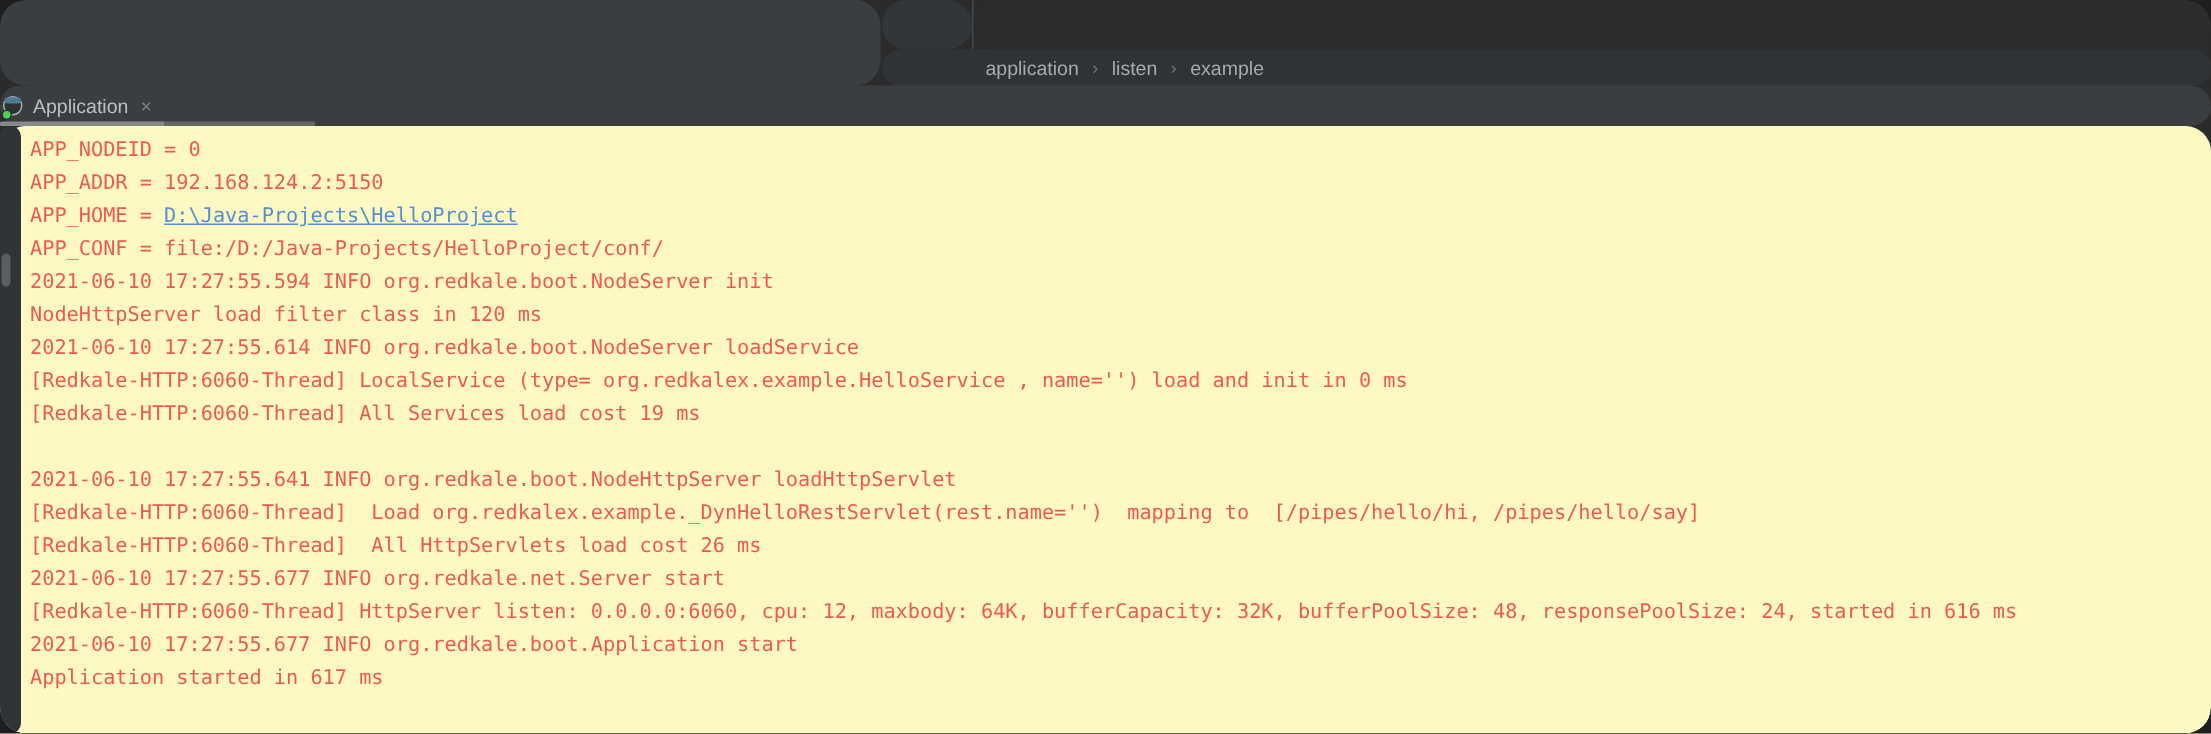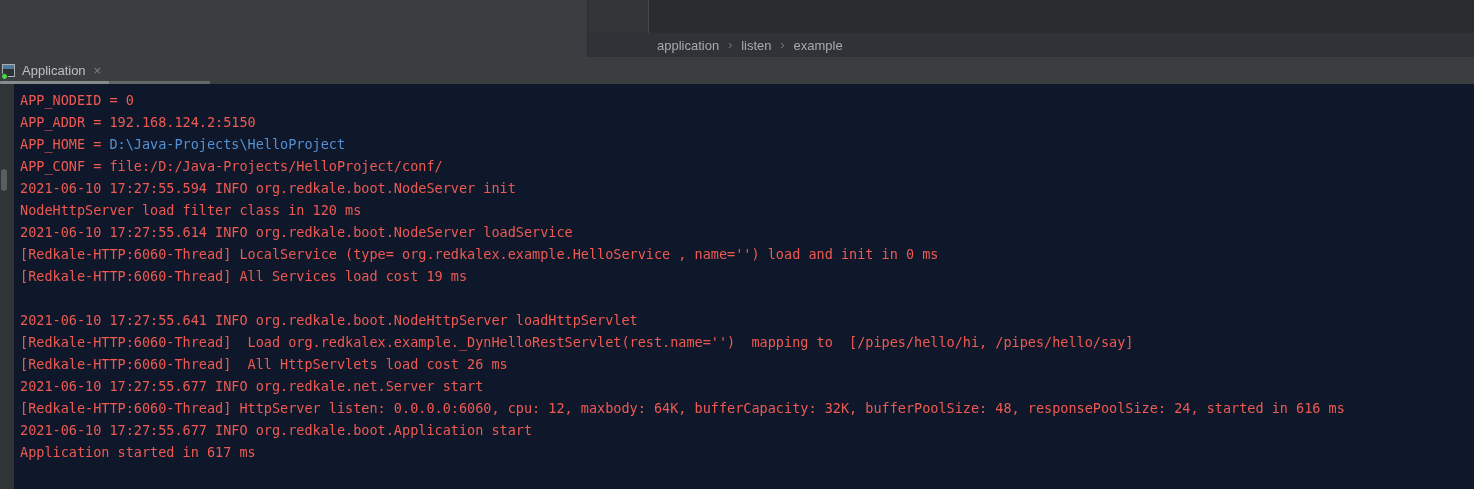--- a/index.html
+++ b/index.html
@@ -1,15 +1,15 @@
 <!DOCTYPE html>
 <html><head>
 <meta charset="utf-8">
 <style>
-  * { margin:0; padding:0; box-sizing:border-box; }
+  * { margin:0; padding:0; box-sizing:border-box;border-radius:17px; }
   html,body { background:#1e1e1e; }
   #screen {
     position:relative; width:1474px; height:489px; overflow:hidden;
     background:#2b2b2b;
     font-family:"Liberation Sans","DejaVu Sans",sans-serif;
   }
   
   .panel-left {
     position:absolute; left:0; top:0; width:588px; height:57px;
     background:#3b3e40; border-right:1px solid #2a2b2c;
@@ -63,39 +63,39 @@
     cursor:pointer;
   }
   .tab-underbar {
     position:absolute; left:0; bottom:0; width:210px; height:3px;
     background:linear-gradient(to right,#858a8d 0 52%,#62676a 52% 100%);
     border-radius:1px;
   }
   
   .console {
     position:absolute; left:0; top:84px; width:1474px; height:405px;
-    background:#0f172a;
+    background:#fef9c3;
   }
   .console-gutter {
     position:absolute; left:0; top:0; width:14px; height:405px;
     background:#313437;
   }
   .gutter-thumb {
     position:absolute; left:1px; top:85px; width:6px; height:22px;
     border-radius:3px; background:#5a5e61;
   }
   .console-output {
     position:absolute; left:20px; top:5px; right:0;
     font-family:"DejaVu Sans Mono","Liberation Mono",monospace;
     font-size:13.5px; line-height:22px; white-space:pre;
     color:#ee5a52;
   }
   .console-line { min-height:22px; }
   .console-link {
-    color:#5491d4; cursor:pointer;
+    color:#5491d4; text-decoration:underline; cursor:pointer;
   }
 </style>
 </head>
 <body>
 
 <div id="screen">
 
   <div class="panel-left"></div>
   <div class="panel-mid"></div>
   <div class="panel-divider"></div>

